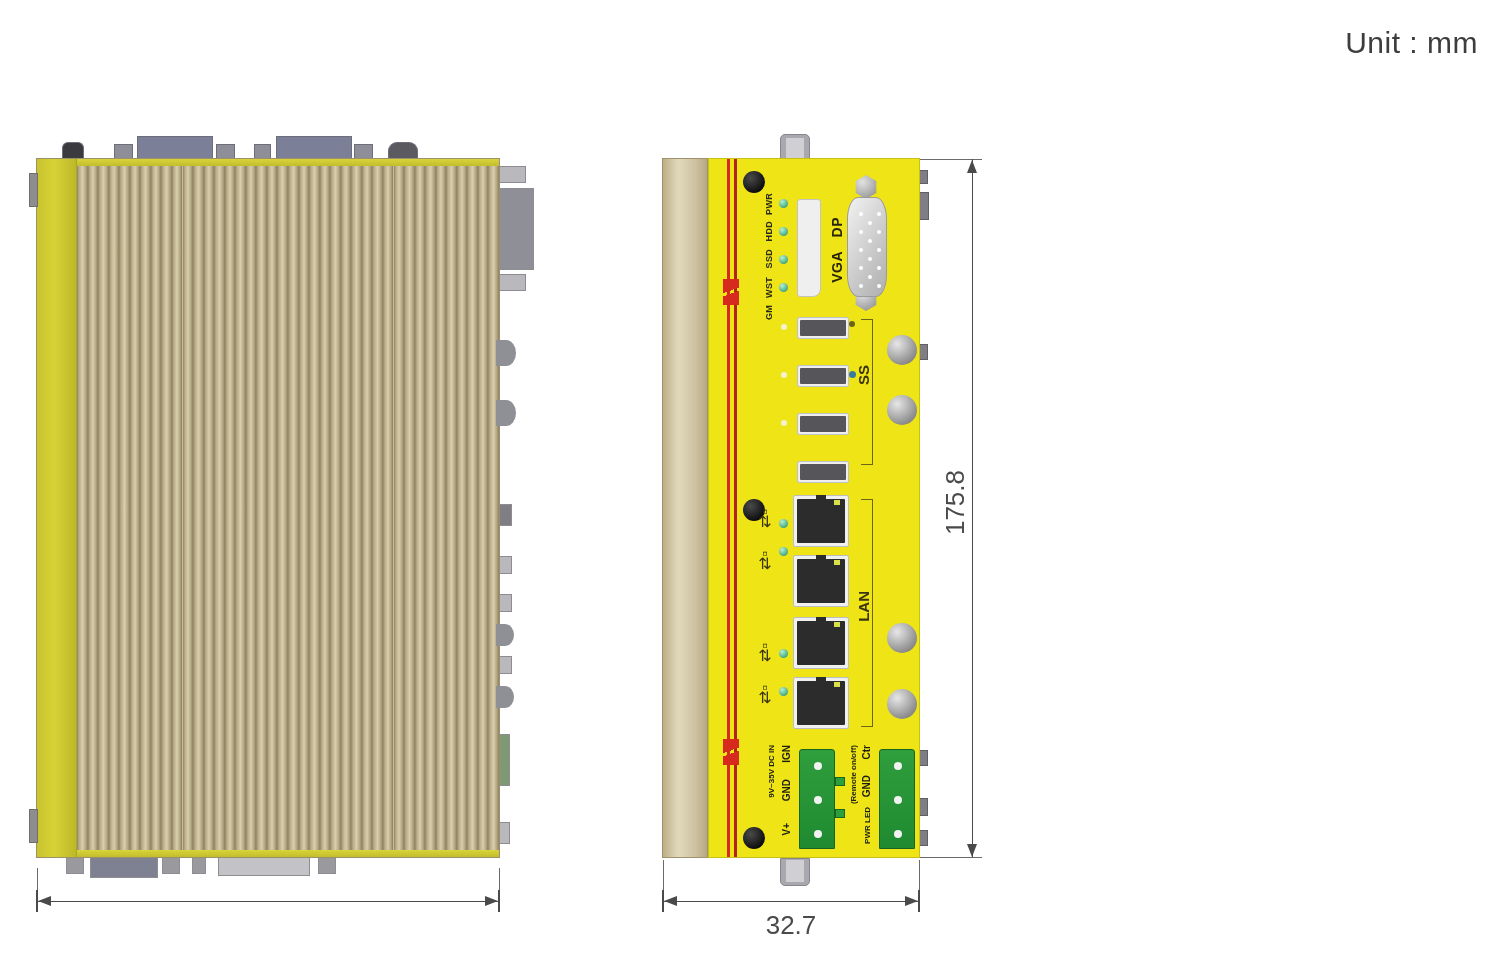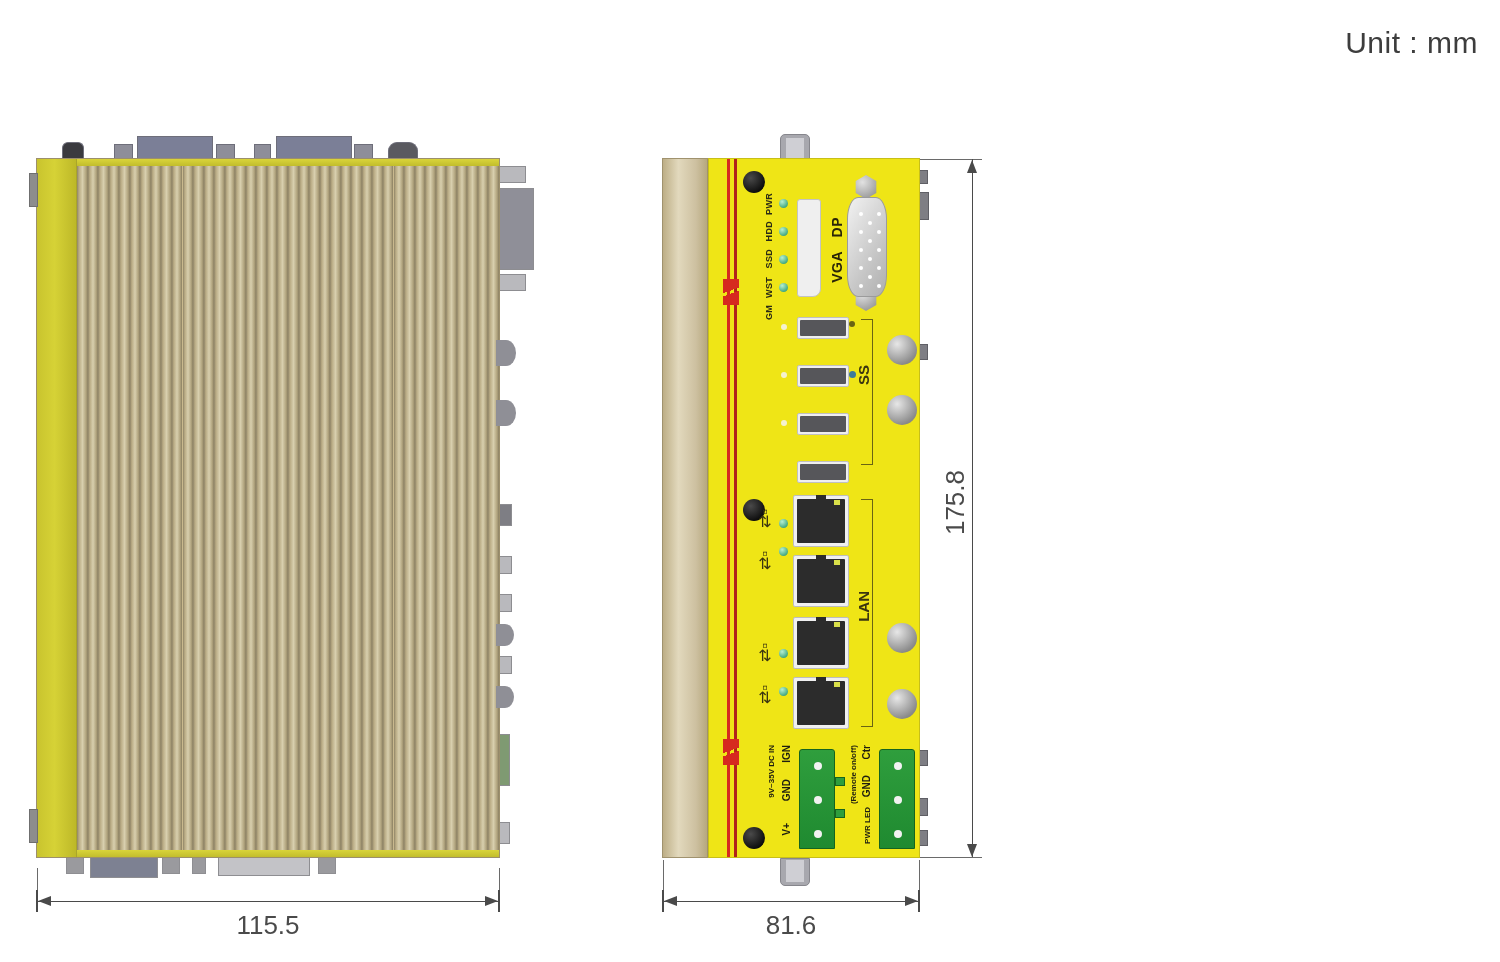--- a/index.html
+++ b/index.html
@@ -241,21 +241,20 @@
     <div class="lv-bot-bump" style="left:282px;bottom:-16px;width:18px;height:16px;background:#9a9a9e;"></div>
   </div>
 
   <div class="ext-v" style="left:37px;top:868px;height:44px;"></div>
   <div class="ext-v" style="left:499px;top:868px;height:44px;"></div>
   <div class="tick-v" style="left:36px;top:890px;"></div>
   <div class="tick-v" style="left:498px;top:890px;"></div>
   <div class="dim-h" style="left:37px;top:901px;width:462px;"></div>
   <div class="arrow arr-l" style="left:38px;top:896px;"></div>
   <div class="arrow arr-r" style="left:485px;top:896px;"></div>
-  <div class="dim-text" style="position:absolute;left:0;top:910px;width:536px;text-align:center;">115.5</div>
 
   <div id="right-view">
 
     <div class="rv-barrel" style="left:118px;top:-24px;width:30px;height:25px;border-radius:5px 5px 0 0;"></div>
     <div class="rv-barrel-in" style="left:124px;top:-20px;width:18px;height:20px;"></div>
 
     <div class="rv-side"></div>
 
     <div class="rv-face">
 
@@ -394,21 +393,21 @@
     <div class="rv-barrel-in" style="left:124px;bottom:-24px;width:18px;height:22px;"></div>
   </div>
 
   <div class="ext-v" style="left:663px;top:860px;height:52px;"></div>
   <div class="ext-v" style="left:919px;top:860px;height:52px;"></div>
   <div class="tick-v" style="left:662px;top:890px;"></div>
   <div class="tick-v" style="left:918px;top:890px;"></div>
   <div class="dim-h" style="left:663px;top:901px;width:256px;"></div>
   <div class="arrow arr-l" style="left:664px;top:896px;"></div>
   <div class="arrow arr-r" style="left:905px;top:896px;"></div>
-  <div class="dim-text" style="position:absolute;left:662px;top:910px;width:258px;text-align:center;">81.6</div>
+  <div class="dim-text" style="position:absolute;left:662px;top:910px;width:258px;text-align:center;">32.7</div>
 
   <div class="ext-h" style="left:920px;top:159px;width:62px;"></div>
   <div class="ext-h" style="left:920px;top:857px;width:62px;"></div>
   <div class="dim-v" style="left:972px;top:159px;height:698px;"></div>
   <div class="arrow arr-u" style="left:967px;top:160px;"></div>
   <div class="arrow arr-d" style="left:967px;top:844px;"></div>
   <div class="dim-text vert" style="position:absolute;left:940px;top:470px;">175.8</div>
 
 </div>
 

